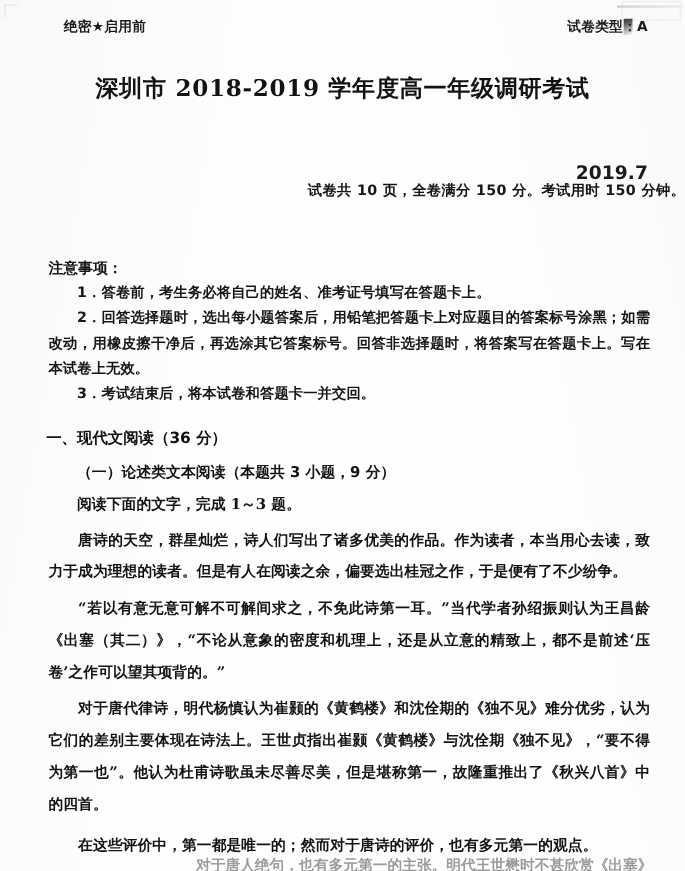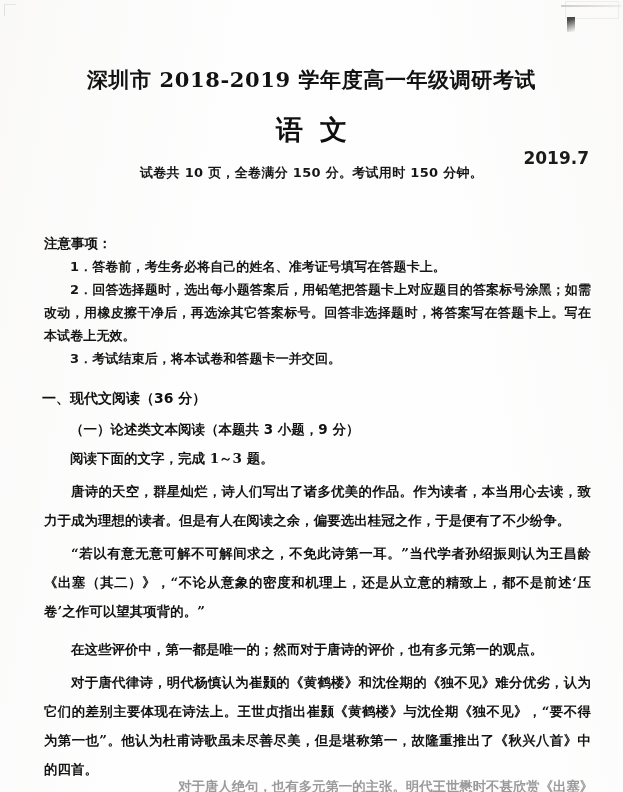--- a/index.html
+++ b/index.html
@@ -105,21 +105,21 @@
     right: 34px;
     font-family: "DejaVu Sans", "Liberation Sans", sans-serif;
     font-weight: 700;
     font-size: 17px;
     color: #1b1b1b;
   }
   .exam-info {
     position: absolute;
     top: 164px;
     left: 0; right: 0;
-    text-align: center;
+    text-align: right;
     font-family: "DejaVu Sans", "Liberation Sans", sans-serif;
     font-weight: 700;
     font-size: 13px;
     letter-spacing: .3px;
     color: #161616;
   }
   .content {
     position: absolute;
     top: 191px;
     left: 44px;
@@ -236,37 +236,40 @@
 <body>
 
 <div class="page">
   <div class="paper-tint"></div>
 
   <div class="artifact artifact-tl"></div>
   <div class="artifact artifact-tr-box"></div>
   <div class="artifact artifact-tr-bar"></div>
   <div class="artifact artifact-tr-blob"></div>
 
+  <div class="header-row">
+    <div class="header-left">绝密★启用前</div>
+    <div class="header-right">试卷类型：A</div>
+  </div>
 
   <div class="doc-title">深圳市 2018-2019 学年度高一年级调研考试</div>
-  <div class="subject-title">语文</div>
   <div class="exam-date">2019.7</div>
   <div class="exam-info">试卷共 10 页，全卷满分 150 分。考试用时 150 分钟。</div>
 
   <div class="content">
     <div class="notes-title">注意事项：</div>
     <div class="note-item">1．答卷前，考生务必将自己的姓名、准考证号填写在答题卡上。</div>
     <div class="note-item">2．回答选择题时，选出每小题答案后，用铅笔把答题卡上对应题目的答案标号涂黑；如需改动，用橡皮擦干净后，再选涂其它答案标号。回答非选择题时，将答案写在答题卡上。写在本试卷上无效。</div>
     <div class="note-item">3．考试结束后，将本试卷和答题卡一并交回。</div>
 
     <div class="section-heading">一、现代文阅读（36 分）</div>
     <div class="subsection-heading">（一）论述类文本阅读（本题共 3 小题，9 分）</div>
     <div class="instruction">阅读下面的文字，完成 1～3 题。</div>
 
     <div class="body-para">唐诗的天空，群星灿烂，诗人们写出了诸多优美的作品。作为读者，本当用心去读，致力于成为理想的读者。但是有人在阅读之余，偏要选出桂冠之作，于是便有了不少纷争。</div>
     <div class="body-para tight">“若以有意无意可解不可解间求之，不免此诗第一耳。”当代学者孙绍振则认为王昌龄《出塞（其二）》，“不论从意象的密度和机理上，还是从立意的精致上，都不是前述‘压卷’之作可以望其项背的。”</div>
+    <div class="body-para tight">对于唐代律诗，明代杨慎认为崔颢的《黄鹤楼》和沈佺期的《独不见》难分优劣，认为它们的差别主要体现在诗法上。王世贞指出崔颢《黄鹤楼》与沈佺期《独不见》，“要不得为第一也”。他认为杜甫诗歌虽未尽善尽美，但是堪称第一，故隆重推出了《秋兴八首》中的四首。</div>
     <div class="body-para">在这些评价中，第一都是唯一的；然而对于唐诗的评价，也有多元第一的观点。</div>
-    <div class="body-para tight">对于唐代律诗，明代杨慎认为崔颢的《黄鹤楼》和沈佺期的《独不见》难分优劣，认为它们的差别主要体现在诗法上。王世贞指出崔颢《黄鹤楼》与沈佺期《独不见》，“要不得为第一也”。他认为杜甫诗歌虽未尽善尽美，但是堪称第一，故隆重推出了《秋兴八首》中的四首。</div>
   </div>
 
   <div class="cut-line">　　　　　　　　对于唐人绝句，也有多元第一的主张。明代王世懋时不甚欣赏《出塞》为压卷之作标举</div>
 
 </div>
 
 </body></html>

